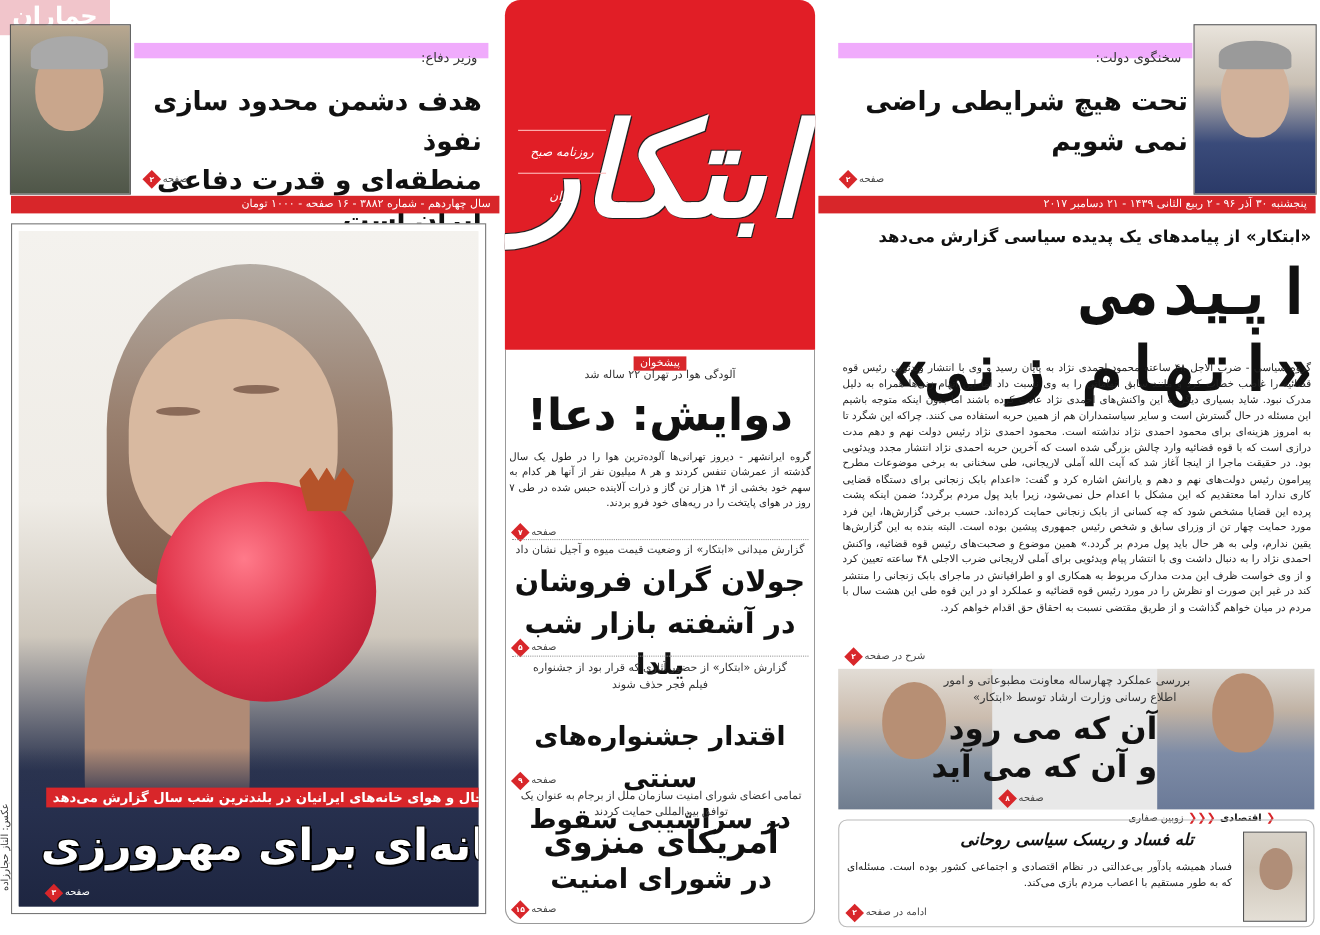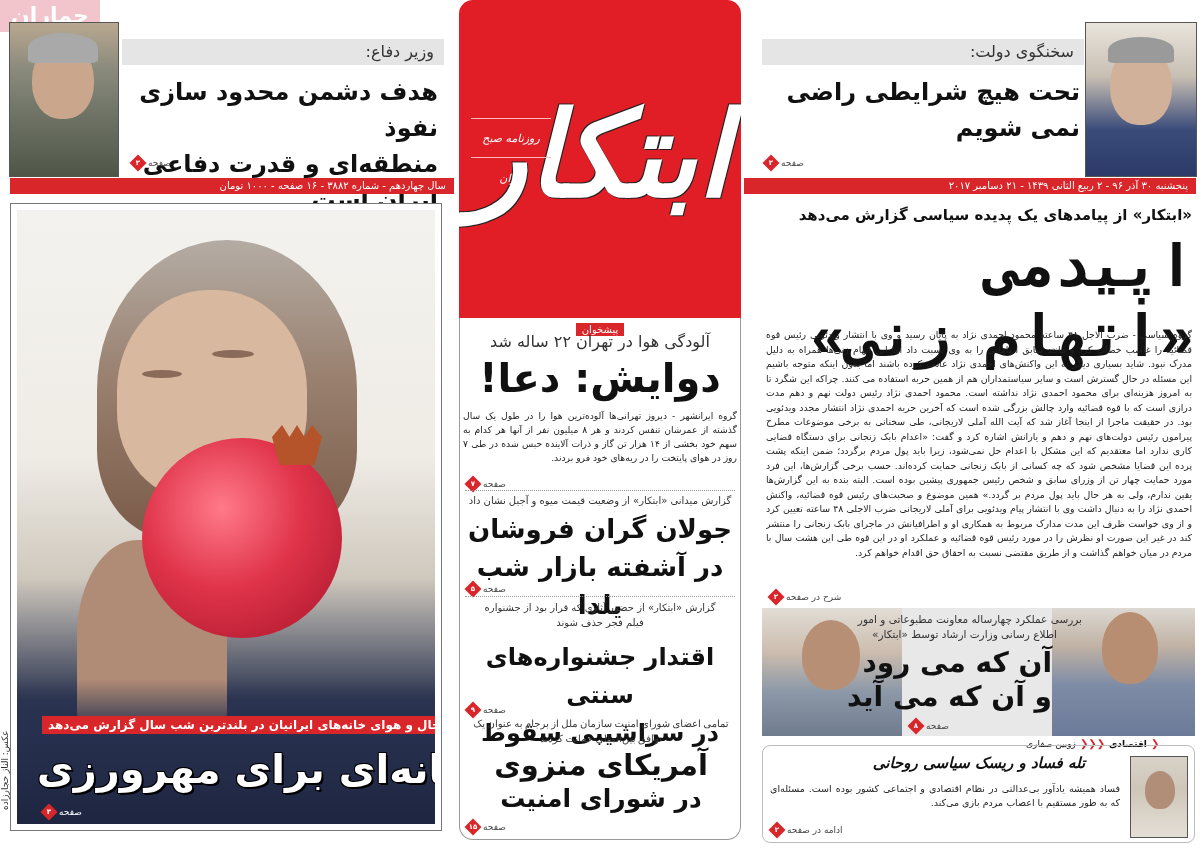--- a/index.html
+++ b/index.html
@@ -5,21 +5,21 @@
   * { box-sizing: border-box; margin: 0; padding: 0; }
   html, body { width: 1200px; height: 850px; background: #ffffff; overflow: hidden; }
   body { position: relative; font-family: "DejaVu Sans", sans-serif; color: #111; direction: rtl; }
 
   .abs { position: absolute; }
 
   
   .watermark { left: 0; top: 0; width: 100px; height: 32px; background: rgba(230,150,160,0.55); color: #fff; font-weight: bold; font-size: 22px; line-height: 32px; text-align: center; direction: rtl; }
 
   
-  .kicker-bar { background: #e5e5e5; height: 26px; font-size: 16px; color: #333; line-height: 26px; padding-right: 10px; }
+  .kicker-bar { background: #f0abfc; height: 14px; font-size: 12px; color: #333; line-height: 26px; padding-right: 10px; }
   .top-title { font-weight: bold; font-size: 24px; line-height: 36px; color: #111; text-align: right; }
   .page-ref { font-size: 9px; color: #444; display: flex; align-items: center; gap: 4px; direction: rtl; }
   .diamond { width: 12px; height: 12px; background: #d8262a; transform: rotate(45deg); display: inline-block; position: relative; }
   .diamond span { position: absolute; left: 0; top: 0; width: 12px; height: 12px; transform: rotate(-45deg); color: #fff; font-size: 7px; line-height: 12px; text-align: center; font-weight: bold; }
 
   .red-strip { background: #d8262a; height: 16px; color: #fff; font-size: 10px; line-height: 16px; padding: 0 8px; white-space: nowrap; overflow: hidden; }
 
   .portrait { border: 1px solid #555; overflow: hidden; }
   .portrait-left { background: linear-gradient(180deg, #b9a890 0%, #8a8a7c 30%, #6e7366 60%, #4f5648 100%); }
   .portrait-right { background: linear-gradient(180deg, #e9e4dc 0%, #c8bfb3 35%, #3a4b7a 70%, #2b3a68 100%); }
@@ -45,21 +45,21 @@
 
   
   .photo-frame { left: 10px; top: 203px; width: 432px; height: 628px; border: 1px solid #777; background: #fff; padding: 6px; }
   .photo { position: relative; width: 100%; height: 100%; overflow: hidden; background: linear-gradient(180deg, #f4f2ee 0%, #efece6 40%, #cfc8bd 60%, #2c3550 80%, #1e2740 100%); }
   .photo-red-kicker { background: #d8262a; color: #fff; font-size: 12px; font-weight: bold; padding: 2px 6px; white-space: nowrap; }
   .photo-title { color: #fff; font-weight: bold; font-size: 40px; text-shadow: 2px 2px 0 #000, -1px -1px 0 #000, 1px -1px 0 #000, -1px 1px 0 #000; white-space: nowrap; }
   .photo-credit { writing-mode: vertical-rl; transform: rotate(180deg); font-size: 9px; color: #333; }
 
   
   .feature { left: 762px; top: 608px; width: 433px; height: 128px; background: #e8e8e8; overflow: hidden; }
-  .feat-kicker { font-size: 10.5px; color: #333; text-align: left; line-height: 15px; }
+  .feat-kicker { font-size: 10.5px; color: #333; text-align: center; line-height: 15px; }
   .feat-title { font-weight: bold; font-size: 28px; text-align: center; line-height: 34px; }
 
   
   .editorial { left: 762px; top: 745px; width: 433px; height: 98px; border: 1px solid #bbb; border-radius: 8px; }
   .ed-label { font-size: 9px; font-weight: bold; display: flex; gap: 4px; align-items: center; }
   .chev { color: #d8262a; font-size: 10px; font-weight: bold; }
 </style>
 </head>
 <body>
 
@@ -157,21 +157,21 @@
       </span>
   </div>
 </div>
 
 <div class="abs mid-box"></div>
 <div class="abs" style="left:459px; top:318px; width:282px; text-align:center;">
   <span class="pishkhan">پیشخوان</span>
 </div>
 
 <div class="abs" style="left:463px; top:334px; width:274px;">
-  <div class="mid-kicker" style="font-size:16px;text-align:center;">آلودگی هوا در تهران ۲۲ ساله شد</div>
+  <div class="mid-kicker" style="font-size:10px;text-align:center;">آلودگی هوا در تهران ۲۲ ساله شد</div>
   <div class="mid-title-xl" style="margin-top:4px;">دوایش: دعا!</div>
   <div class="body-text" style="margin-top:6px; font-size:9.2px; line-height:14px;">گروه ایرانشهر - دیروز تهرانی‌ها آلوده‌ترین هوا را در طول یک سال گذشته از عمرشان تنفس کردند و هر ۸ میلیون نفر از آنها هر کدام به سهم خود بخشی از ۱۴ هزار تن گاز و ذرات آلاینده حبس شده در طی ۷ روز در هوای پایتخت را در ریه‌های خود فرو بردند.</div>
 </div>
 <div class="abs page-ref" style="left:467px; top:478px;">
   <span>صفحه</span>
   <span class="diamond">
       <span>۷</span>
     </span>
 </div>
 <div class="abs dotted" style="left:465px; top:490px; width:270px;"></div>
@@ -184,21 +184,21 @@
 <div class="abs page-ref" style="left:467px; top:583px;">
   <span>صفحه</span>
   <span class="diamond">
       <span>۵</span>
     </span>
 </div>
 <div class="abs dotted" style="left:465px; top:596px; width:270px;"></div>
 
 <div class="abs" style="left:480px; top:600px; width:240px;">
   <div class="mid-kicker" style="font-size:10px;">گزارش «ابتکار» از حضور آثاری که قرار بود از جشنواره فیلم فجر حذف شوند</div>
-  <div class="mid-title" style="margin-top:8px; font-size:24px; margin-left:-20px; margin-right:-20px;">اقتدار جشنواره‌های سنتی</div>
+  <div class="mid-title" style="margin-top:20px; font-size:24px; margin-left:-20px; margin-right:-20px;">اقتدار جشنواره‌های سنتی</div>
   <div class="mid-title" style="font-size:24px;">در سراشیبی سقوط</div>
 </div>
 <div class="abs page-ref" style="left:467px; top:704px;">
   <span>صفحه</span>
   <span class="diamond">
       <span>۹</span>
     </span>
 </div>
 
 <div class="abs" style="left:466px; top:716px; width:270px;">

